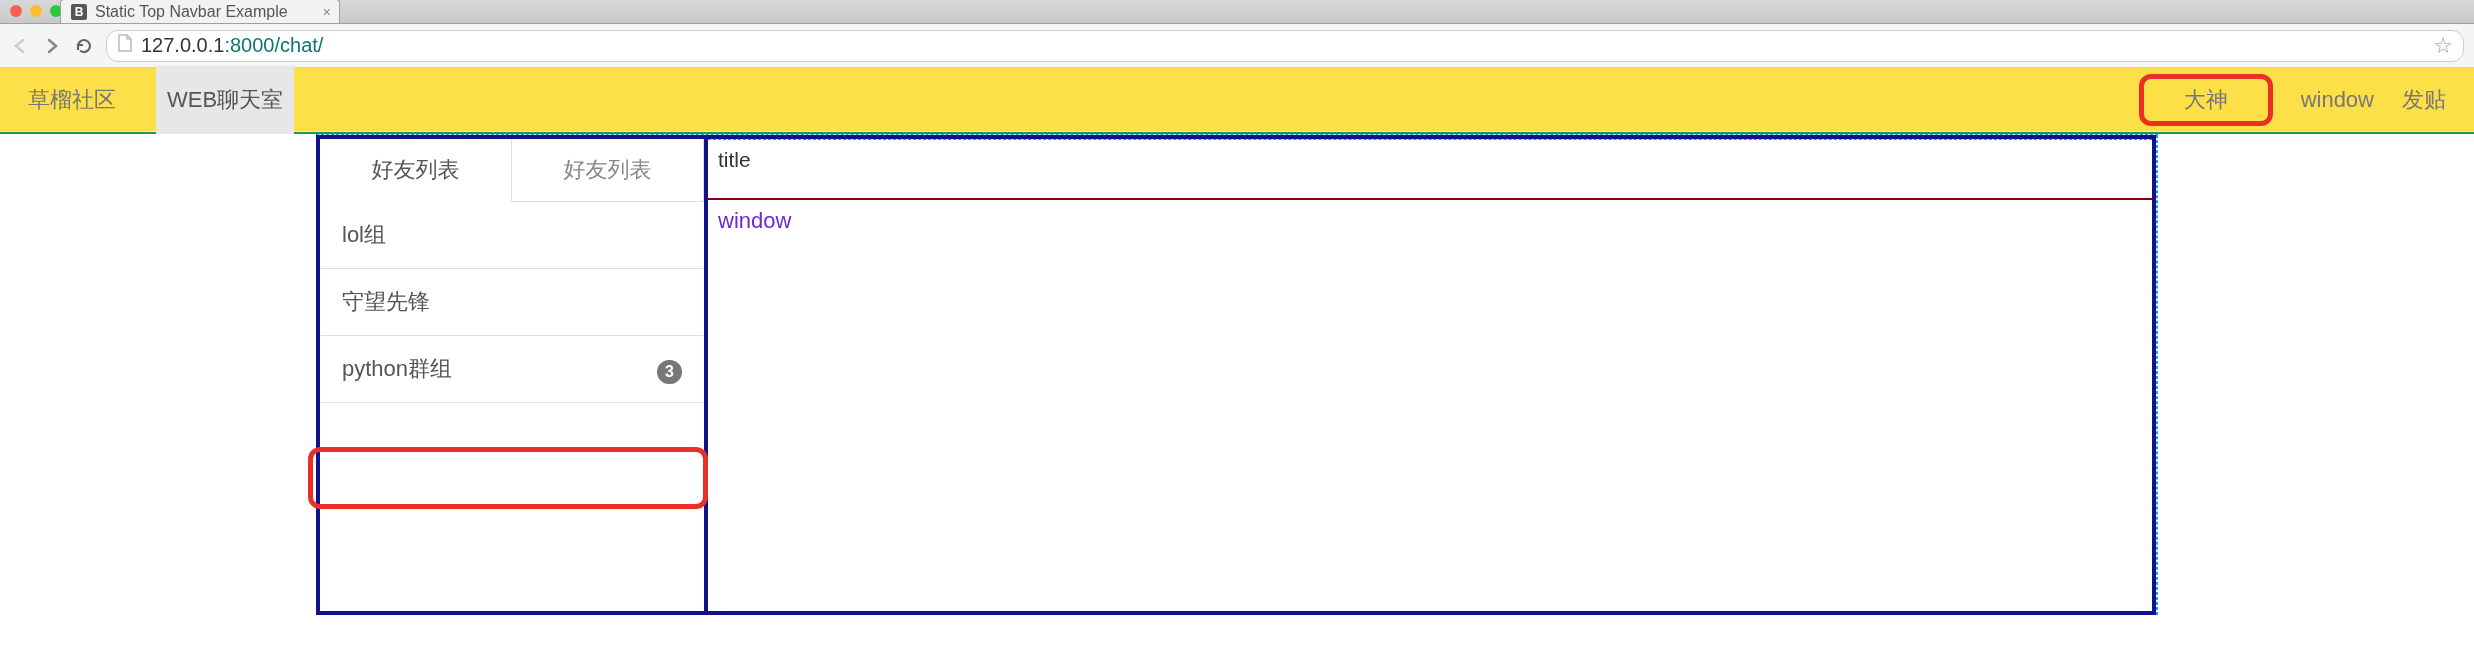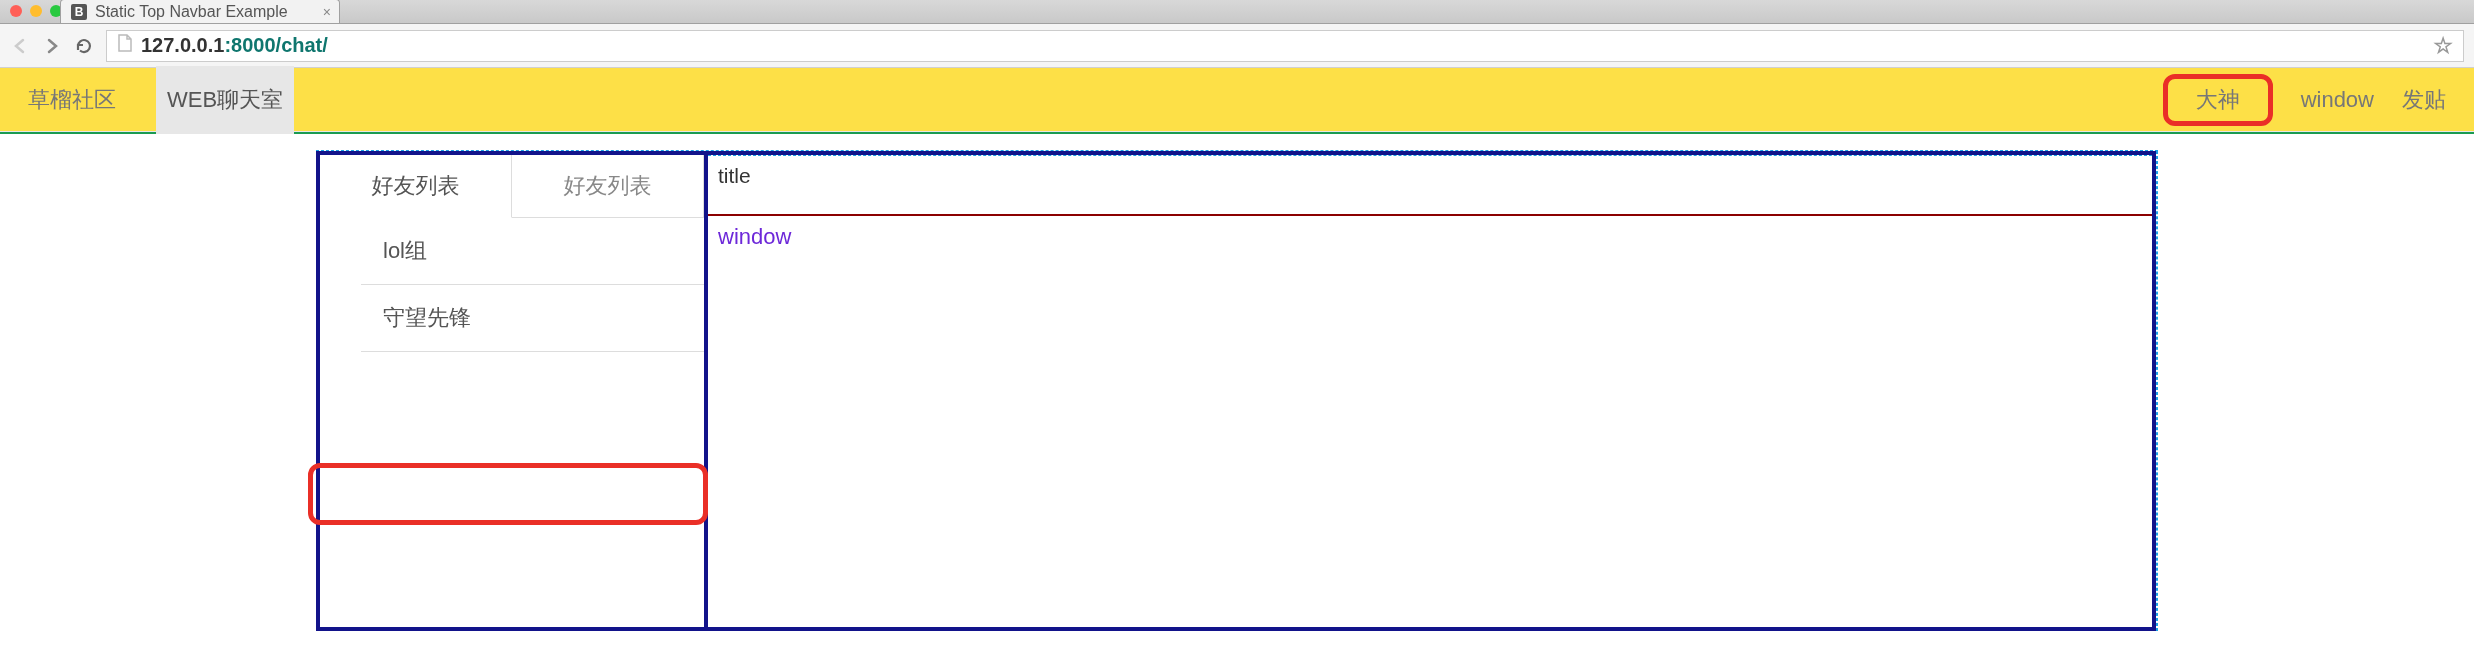--- a/index.html
+++ b/index.html
@@ -75,29 +75,28 @@
       width: 20px;
       height: 20px;
       display: flex;
       align-items: center;
       justify-content: center;
     }
     .omnibox {
       flex: 1;
       height: 32px;
       border: 1px solid #ccc;
-      border-radius: 0;
+      border-radius: 12px;
       background: #fff;
       display: flex;
       align-items: center;
       padding: 0 10px;
       font-size: 20px;
       color: #333;
       position: relative;
-      font-weight: bold;
     }
     .omnibox .file-icon {
       color: #bbb;
       margin-right: 8px;
     }
     .omnibox .url-host { color: #333; }
     .omnibox .url-path { color: #0f766e; }
     .omnibox .star {
       position: absolute;
       right: 10px;
@@ -132,25 +131,25 @@
       align-items: center;
       gap: 28px;
     }
     .nav-link {
       color: #777;
       font-size: 22px;
     }
     .highlight-box-red-1 {
       border: 5px solid #ea2f27;
       border-radius: 12px;
-      padding: 6px 28px;
+      padding: 6px 40px;
     }
     .page-body {
       border-top: 2px solid #1a9b51;
-      padding-top: 16px;
+      padding-top: 0;
     }
     .layout-row {
       display: flex;
       margin: 0 auto;
       width: 1842px;
       border-top: 1px dashed #1aa0e6;
       border-bottom: none;
     }
     .sidebar {
       width: 392px;
@@ -185,21 +184,20 @@
       border-top: none;
     }
     .list-group-item {
       padding: 18px 22px;
       font-size: 22px;
       color: #555;
       border-bottom: 1px solid #ddd;
       display: flex;
       align-items: flex-end;
       justify-content: space-between;
-      margin-left: 41px;
     }
     .badge {
       background: #777;
       color: #fff;
       border-radius: 12px;
       min-width: 24px;
       height: 24px;
       display: flex;
       align-items: center;
       justify-content: center;
@@ -305,20 +303,24 @@
           <div class="tab-btn active">好友列表</div>
           <div class="tab-btn">好友列表</div>
         </div>
         <div class="list-group">
           <div class="list-group-item">
             <span>lol组</span>
           </div>
           <div class="list-group-item">
             <span>守望先锋</span>
           </div>
+          <div class="list-group-item">
+            <span>python群组</span>
+            <span class="badge">3</span>
+          </div>
         </div>
       </div>
       <div class="highlight-box-red-2" style="left:-8px; top:312px; width:400px; height:62px;"></div>
     </div>
     <div class="main-panel">
       <div class="panel-title">title</div>
       <div class="panel-window">window</div>
     </div>
     <div class="right-col"></div>
   </div>

